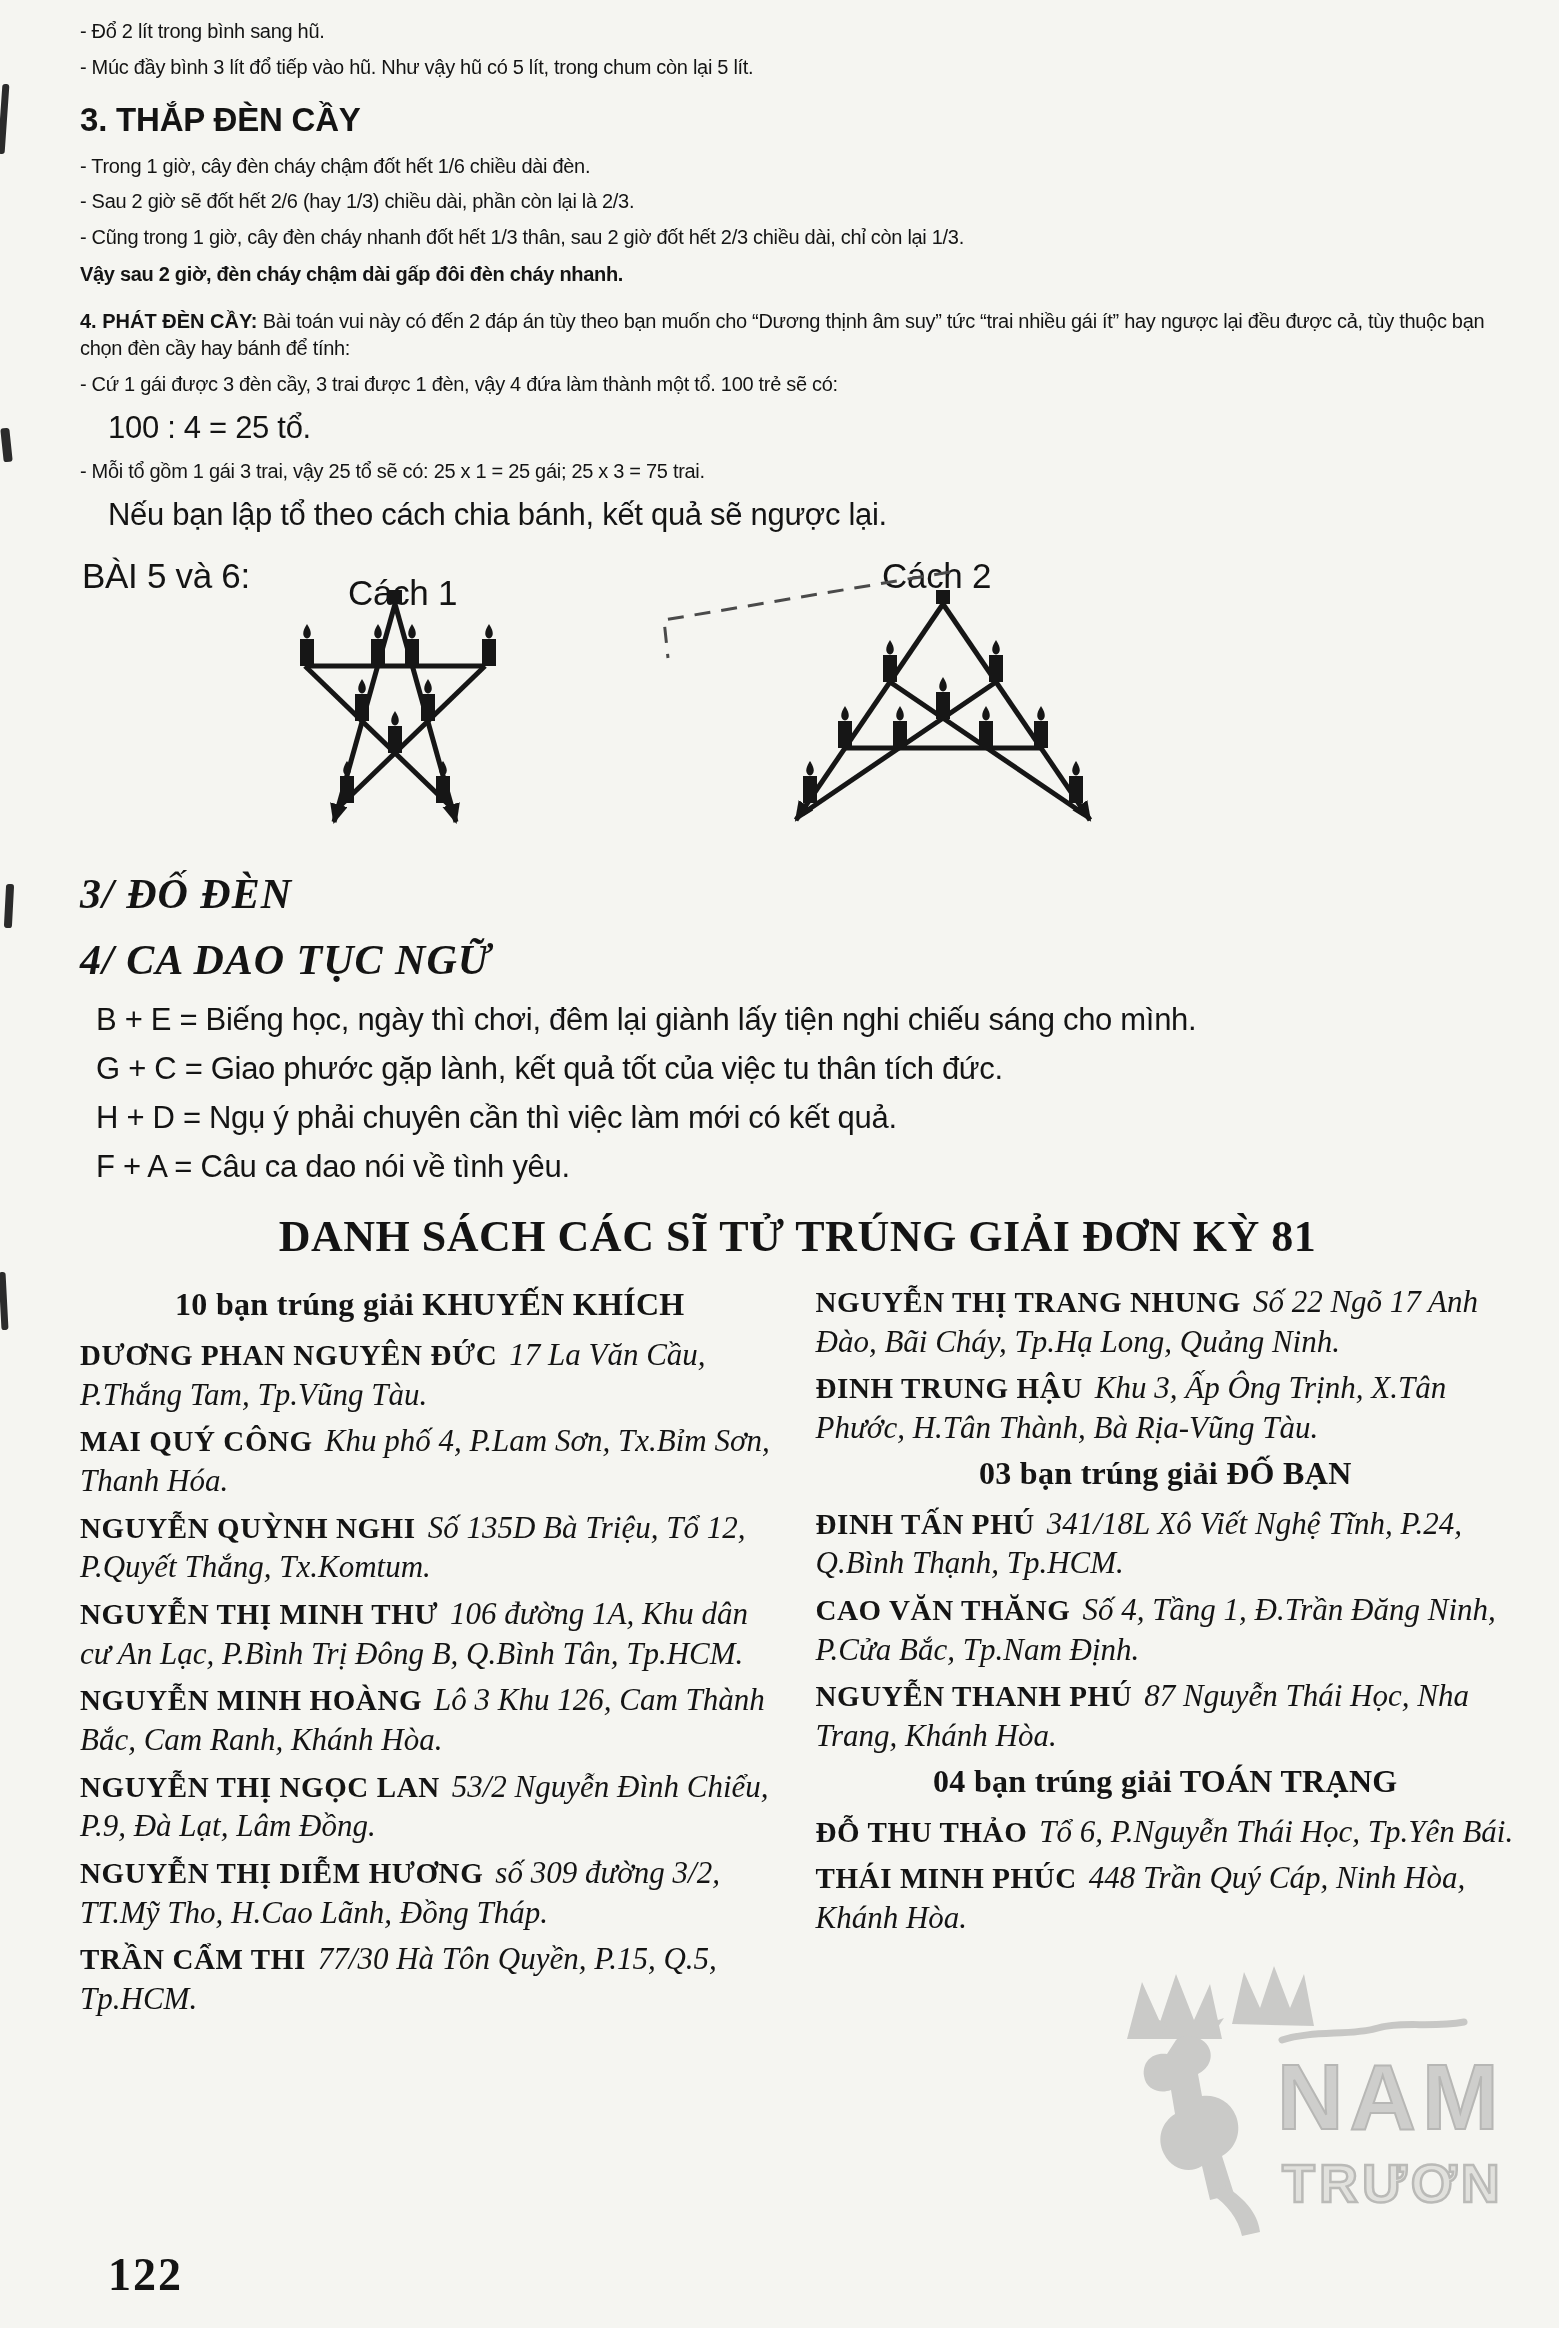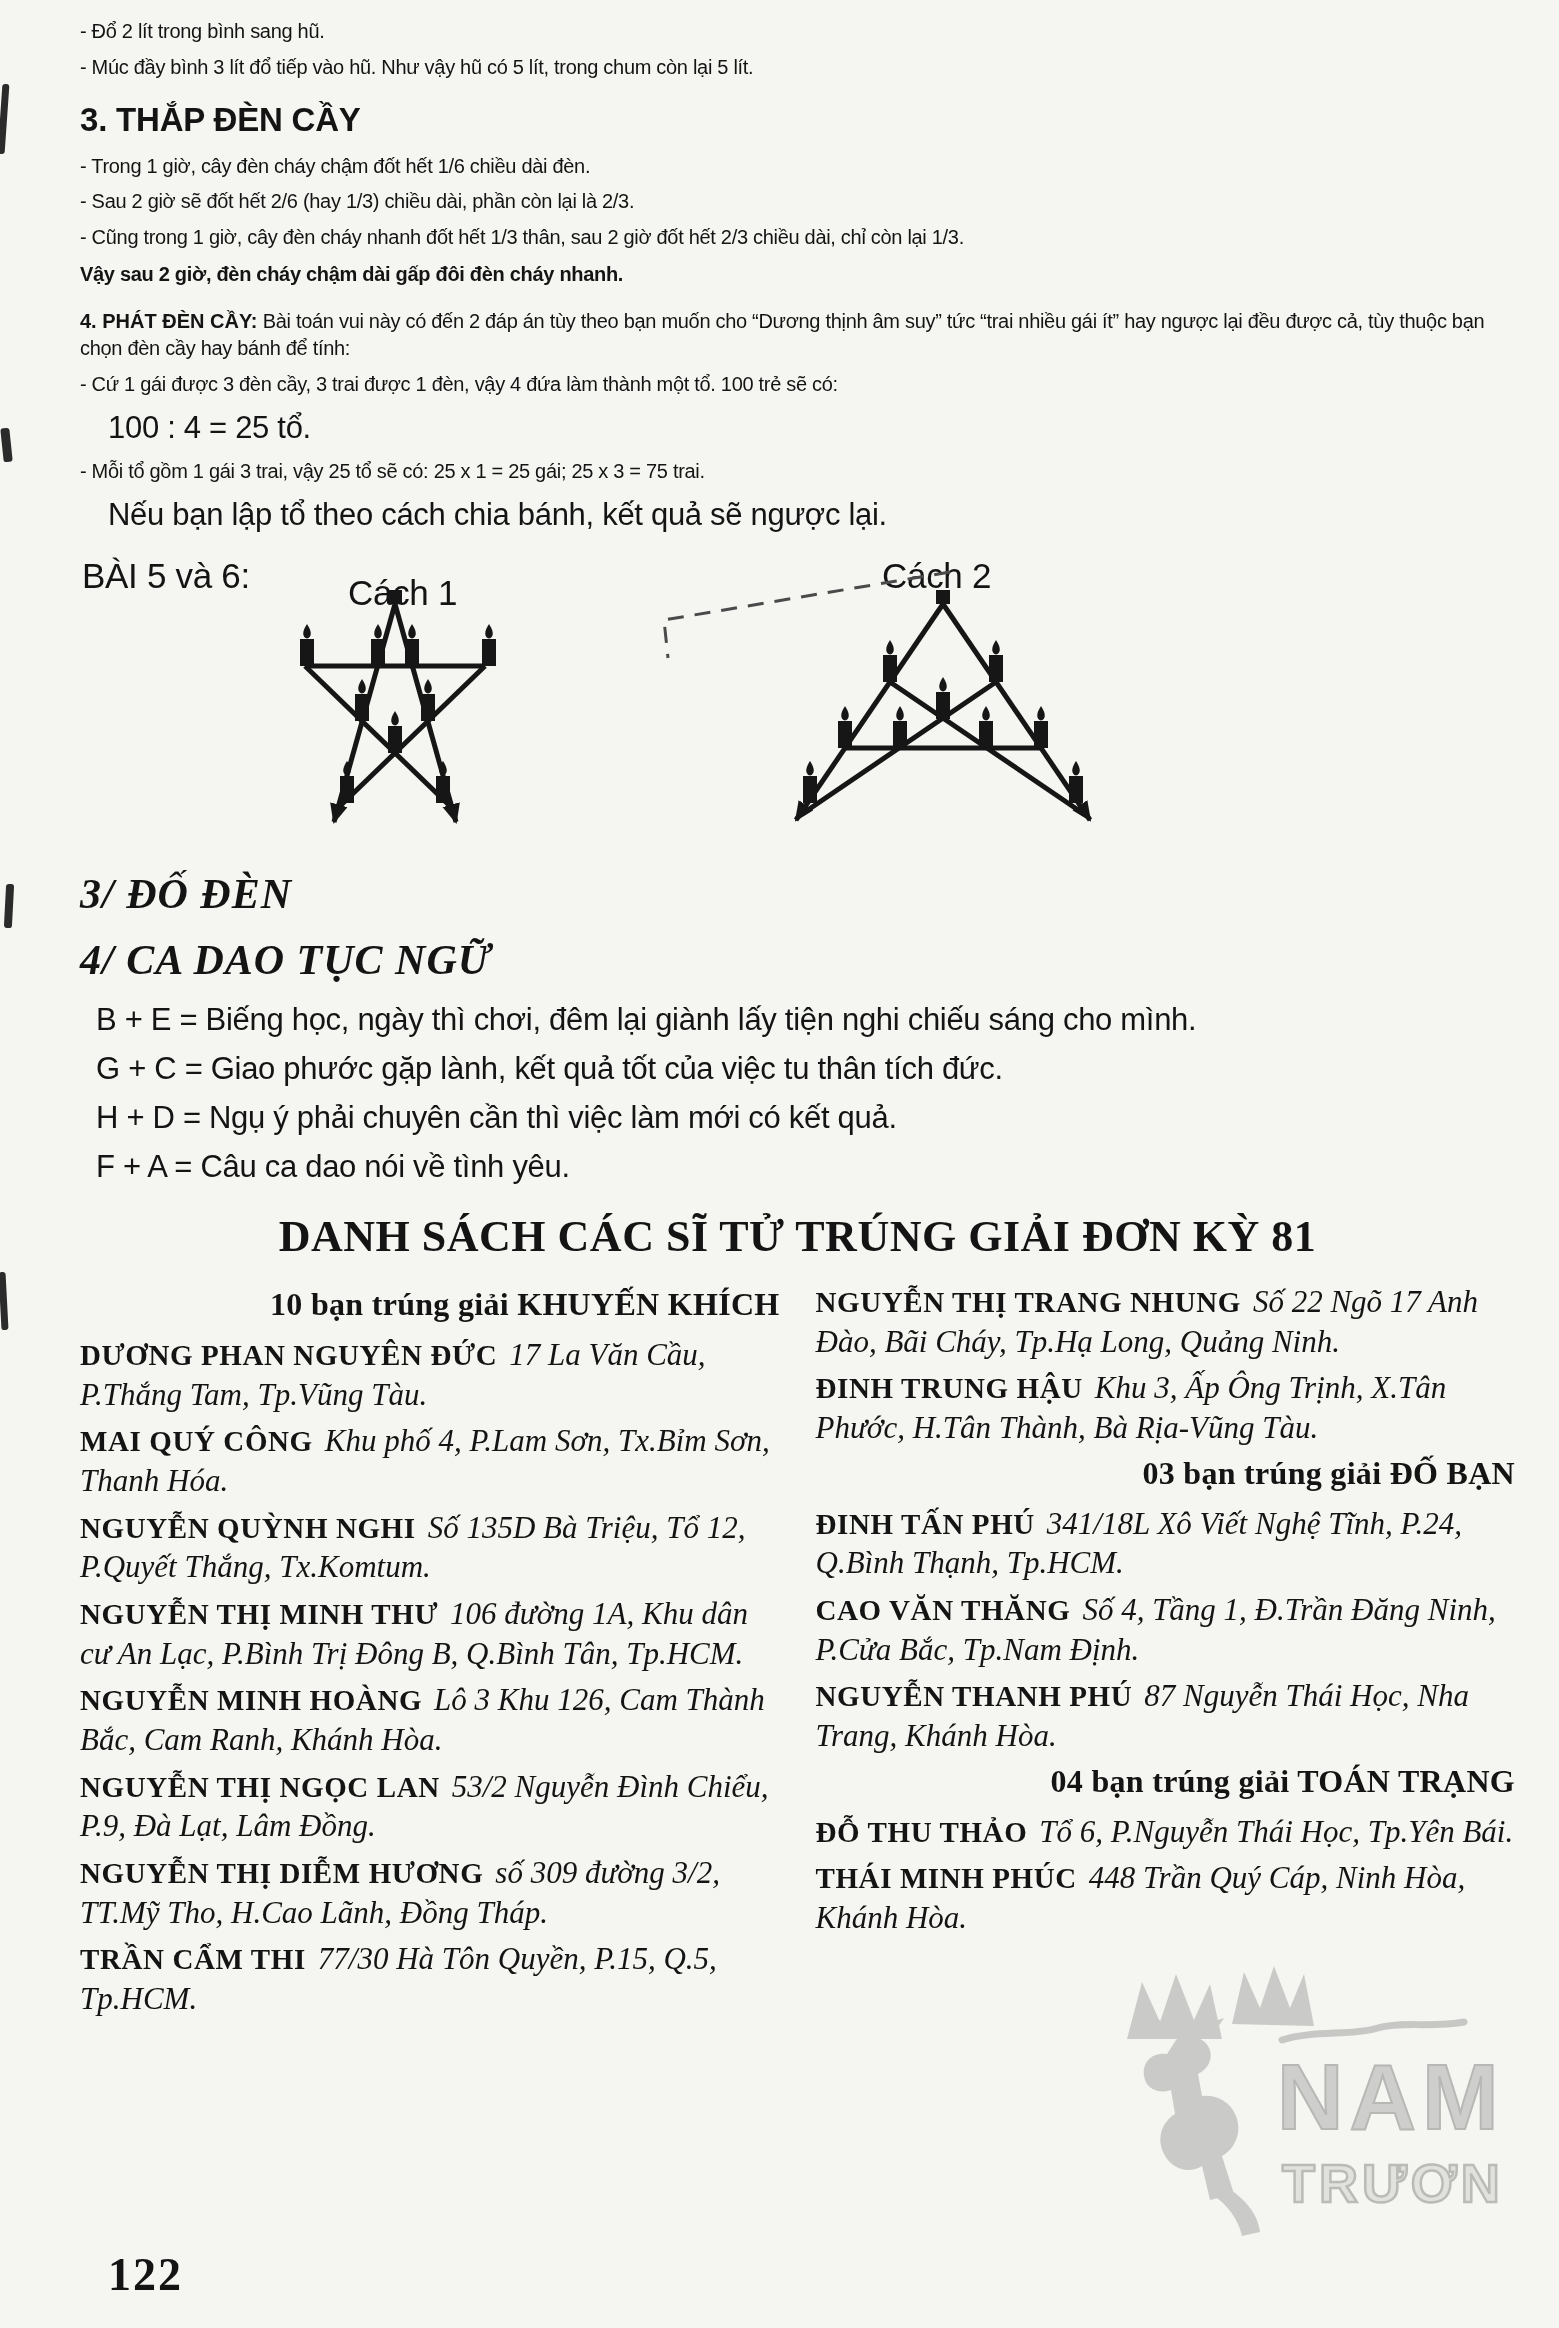--- a/index.html
+++ b/index.html
@@ -51,21 +51,21 @@
   .w-title{
     font-family:"Liberation Serif",serif;
     font-weight:bold;font-size:44px;letter-spacing:0.5px;
     text-align:center;margin:26px 0 20px;
   }
   .w-cols{display:flex;gap:36px;position:relative;z-index:2;}
   .w-col{flex:1 1 0;min-width:0;}
   .w-group-heading{
     font-family:"Liberation Serif",serif;
     font-weight:bold;font-size:32px;
-    text-align:right;margin:4px 0 12px;letter-spacing:0.3px;
+    text-align:center;margin:4px 0 12px;letter-spacing:0.3px;
   }
   .entry{
     font-family:"Liberation Serif",serif;
     font-size:31px;line-height:1.28;margin-bottom:7px;
   }
   .w-name{font-weight:bold;font-size:29px;letter-spacing:0.6px;padding-right:12px;}
   .w-addr{font-style:italic;}
 
   .page-number{
     position:absolute;left:108px;top:2248px;

